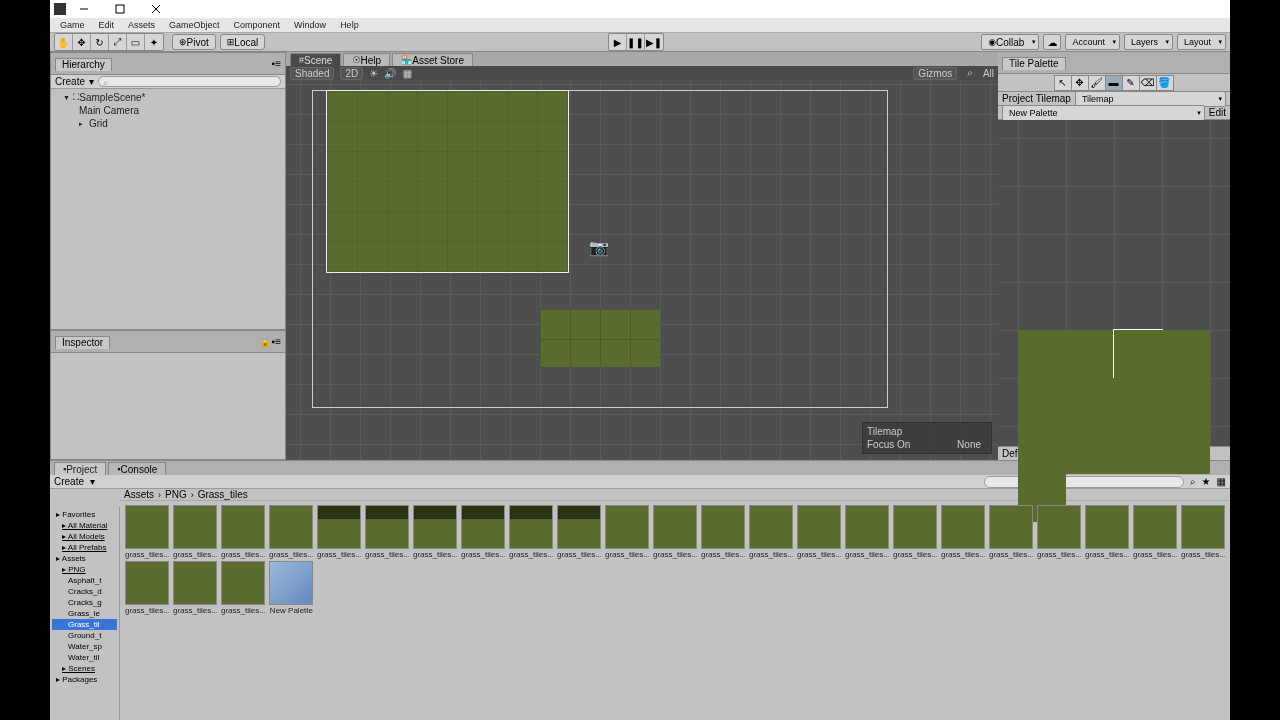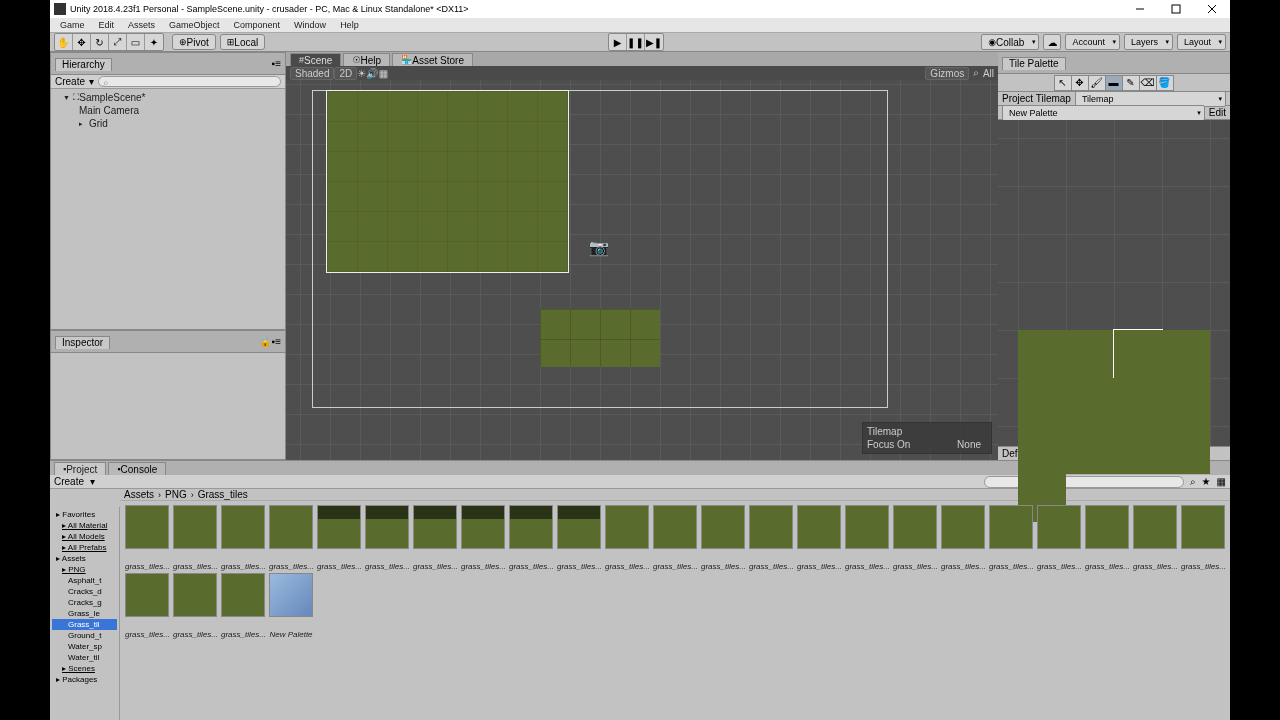--- a/index.html
+++ b/index.html
@@ -31,21 +31,21 @@
 .hierarchy { flex:1; background:#c2c2c2; }
 .hier-body { padding:2px 4px; }
 .hier-item { display:flex; align-items:center; padding:1px 0 1px 8px; font-size:9px; color:#222; cursor:pointer; }
 .hier-item .arrow { width:10px; font-size:7px; }
 .hier-item.child { padding-left:24px; }
 .inspector { height:130px; }
 .scene-col { flex:1; display:flex; flex-direction:column; min-width:0; }
 .scene-tabs { height:14px; background:#a8a8a8; display:flex; align-items:flex-end; padding-left:4px; gap:2px; }
 .scene-tab { padding:0 8px; height:13px; display:flex; align-items:center; font-size:9px; background:#b8b8b8; border:1px solid #888; border-bottom:none; cursor:pointer; }
 .scene-tab.active { background:#4a4a4a; color:#ddd; }
-.scene-toolbar { height:14px; background:#4a4a4a; display:flex; align-items:center; padding:0 4px; color:#ccc; font-size:9px; }
+.scene-toolbar { height:14px; background:#4a4a4a; display:flex; align-items:center; padding:0 4px; gap:6px; color:#ccc; font-size:9px; }
 .scene-toolbar .mini { padding:0 4px; border:1px solid #666; background:#555; border-radius:2px; cursor:pointer; }
 .scene-view { flex:1; background:#4e4e4e; position:relative; overflow:hidden; }
 .grid-bg { position:absolute; inset:0; background-image:linear-gradient(#5a5a5a 1px,transparent 1px),linear-gradient(90deg,#5a5a5a 1px,transparent 1px); background-size:30px 30px; background-position:14px 4px; }
 .frame-rect { position:absolute; left:26px; top:10px; width:576px; height:318px; border:1px solid #ccc; }
 .grass-block { position:absolute; background:#5a6b2e; background-image:linear-gradient(rgba(0,0,0,.08) 1px,transparent 1px),linear-gradient(90deg,rgba(0,0,0,.08) 1px,transparent 1px); background-size:30px 30px; border:1px solid #eee; }
 .camera-giz { position:absolute; left:303px; top:158px; color:#fff; font-size:16px; }
 .scene-info { position:absolute; right:6px; bottom:6px; width:130px; background:rgba(60,60,60,.9); border:1px solid #333; padding:2px 4px; color:#ccc; font-size:8px; }
 .scene-info-row { display:flex; justify-content:space-between; padding:1px 0; }
 .right-col { width:232px; display:flex; flex-direction:column; background:#4e4e4e; }
 .palette-tools { height:18px; background:#c2c2c2; display:flex; align-items:center; justify-content:center; gap:0; border-bottom:1px solid #888; }
@@ -68,31 +68,30 @@
 .tree-item.l2 { padding-left:16px; }
 .tree-item.sel { background:#3875d7; color:#fff; }
 .proj-content { flex:1; background:#c2c2c2; display:flex; flex-direction:column; }
 .breadcrumb { height:12px; display:flex; align-items:center; padding:0 4px; font-size:9px; gap:4px; border-bottom:1px solid #aaa; }
 .breadcrumb span { cursor:pointer; }
 .asset-grid { flex:1; padding:4px; display:flex; flex-wrap:wrap; gap:2px; align-content:flex-start; overflow:hidden; }
 .asset { width:46px; display:flex; flex-direction:column; align-items:center; cursor:pointer; }
 .asset-thumb { width:44px; height:44px; background:#5a6b2e; border:1px solid #888; position:relative; }
 .asset-thumb.edge::after { content:""; position:absolute; inset:0; background:linear-gradient(180deg,#2a3315 30%,transparent 30%); }
 .asset-thumb.palette-cube { background:linear-gradient(135deg,#9bd 0%,#68b 100%); }
-.asset-label { font-size:8px; color:#222; margin-top:13px; white-space:nowrap; overflow:hidden; width:44px; text-align:center;font-style:italic; }
+.asset-label { font-size:8px; color:#222; margin-top:1px; white-space:nowrap; overflow:hidden; width:44px; text-align:right; }
 .spacer { flex:1; }
 .small-tiles { position:absolute; background:#5a6b2e; }
 </style>
 </head>
 <body>
 
 <div class="window">
   <div class="titlebar">
     <div class="titlebar-icon"></div>
-    <div class="titlebar-text">Unity 2018.4.23f1 Personal - SampleScene.unity - crusader - PC, Mac &amp; Linux Standalone* &lt;DX11&gt;</div>
     <div class="titlebar-btns">
       <div class="tbtn">
           <svg viewBox="0 0 10 10">
             <line x1="1" y1="5" x2="9" y2="5" stroke="#000"></line>
           </svg>
         </div>
       <div class="tbtn">
           <svg viewBox="0 0 10 10">
             <rect x="1" y="1" width="8" height="8" fill="none" stroke="#000"></rect>
           </svg>

